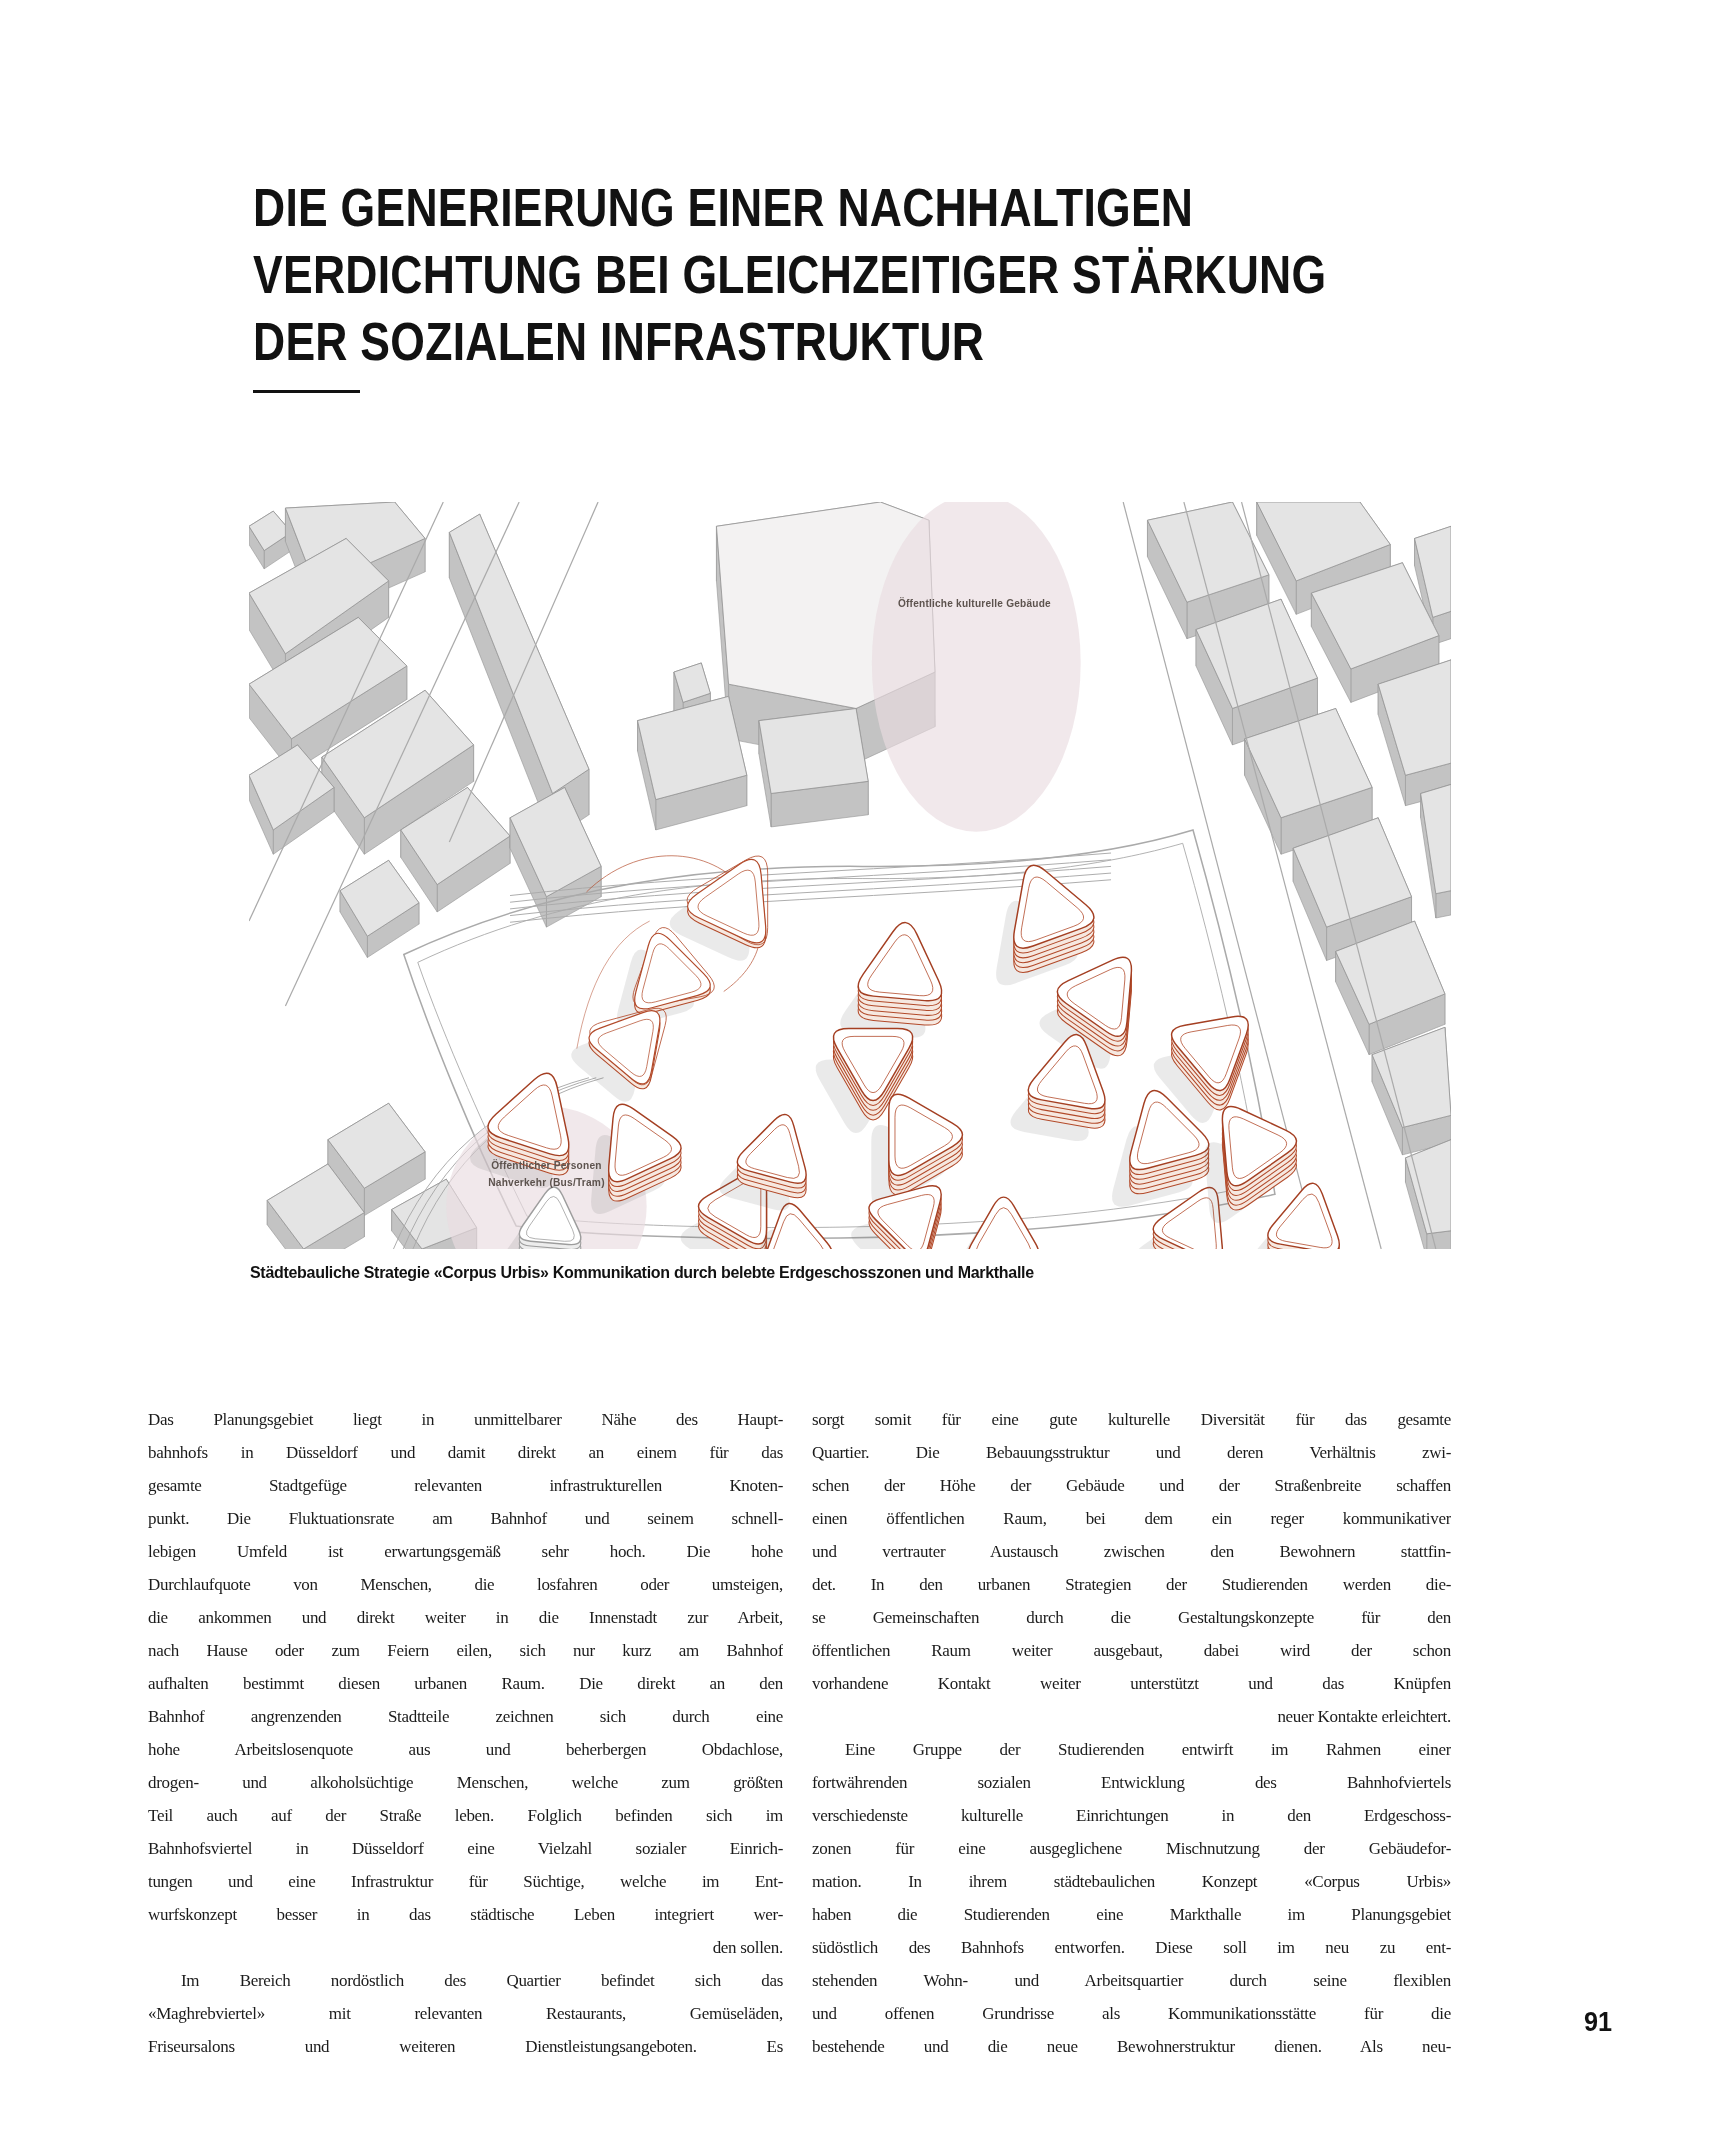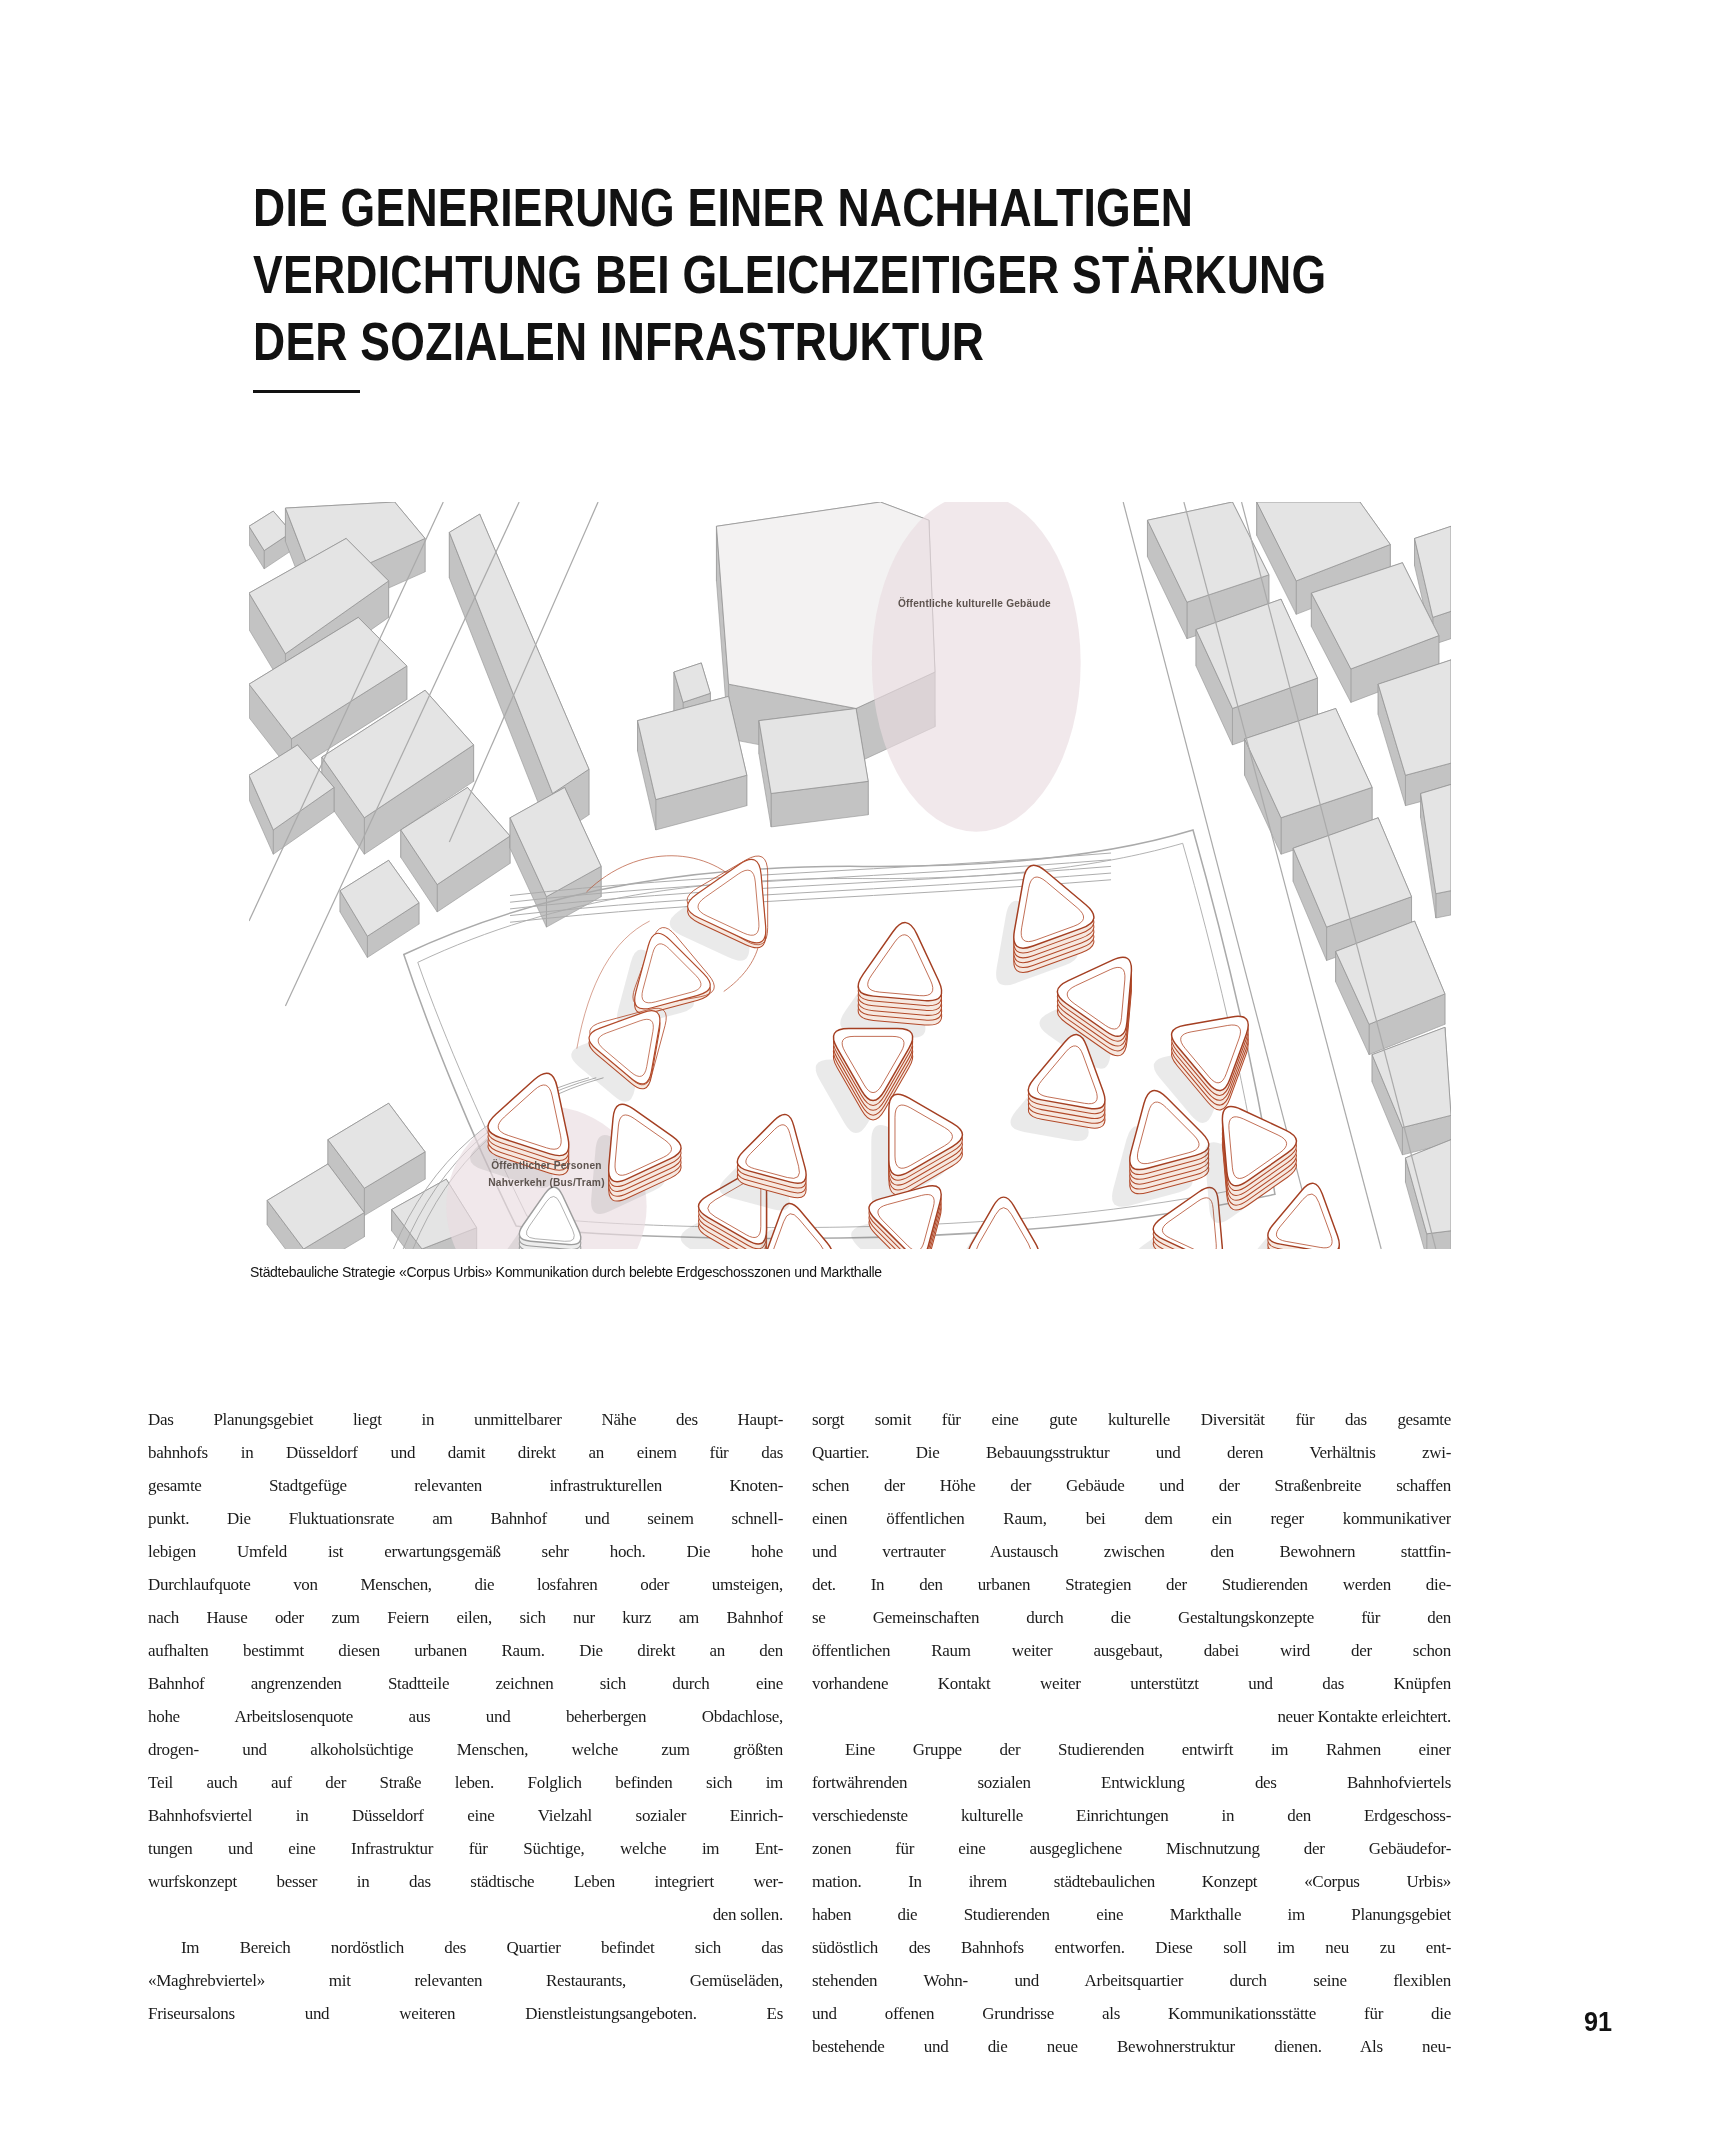--- a/index.html
+++ b/index.html
@@ -37,22 +37,22 @@
   }
   .figure svg{display:block;width:100%;height:100%;}
   .fig-label{
     font-family:"Liberation Sans", sans-serif;
     font-weight:700;
     letter-spacing:0.4px;
   }
   .caption{
     position:absolute;left:250px;top:1264px;
     font-family:"Liberation Sans", sans-serif;
-    font-weight:400;
-    font-size:14px;
+    font-weight:700;
+    font-size:16px;
     letter-spacing:-0.3px;
     white-space:nowrap;
     color:#121212;
   }
   
   .col{
     position:absolute;top:1403px;
     font-family:"Liberation Serif", serif;
     font-size:17px;
     line-height:33px;
@@ -424,20 +424,21 @@
 
   <div class="caption">Städtebauliche Strategie «Corpus Urbis» Kommunikation durch belebte Erdgeschosszonen und Markthalle</div>
 
   <div class="col col-left" id="col-left">
       <div class="ln">Das Planungsgebiet liegt in unmittelbarer Nähe des Haupt-</div>
       <div class="ln">bahnhofs in Düsseldorf und damit direkt an einem für das</div>
       <div class="ln">gesamte Stadtgefüge relevanten infrastrukturellen Knoten-</div>
       <div class="ln">punkt. Die Fluktuationsrate am Bahnhof und seinem schnell-</div>
       <div class="ln">lebigen Umfeld ist erwartungsgemäß sehr hoch. Die hohe</div>
       <div class="ln">Durchlaufquote von Menschen, die losfahren oder umsteigen,</div>
+      <div class="ln">die ankommen und direkt weiter in die Innenstadt zur Arbeit,</div>
       <div class="ln">nach Hause oder zum Feiern eilen, sich nur kurz am Bahnhof</div>
       <div class="ln">aufhalten bestimmt diesen urbanen Raum. Die direkt an den</div>
       <div class="ln">Bahnhof angrenzenden Stadtteile zeichnen sich durch eine</div>
       <div class="ln">hohe Arbeitslosenquote aus und beherbergen Obdachlose,</div>
       <div class="ln">drogen- und alkoholsüchtige Menschen, welche zum größten</div>
       <div class="ln">Teil auch auf der Straße leben. Folglich befinden sich im</div>
       <div class="ln">Bahnhofsviertel in Düsseldorf eine Vielzahl sozialer Einrich-</div>
       <div class="ln">tungen und eine Infrastruktur für Süchtige, welche im Ent-</div>
       <div class="ln">wurfskonzept besser in das städtische Leben integriert wer-</div>
       <div class="ln e">den sollen.</div>

